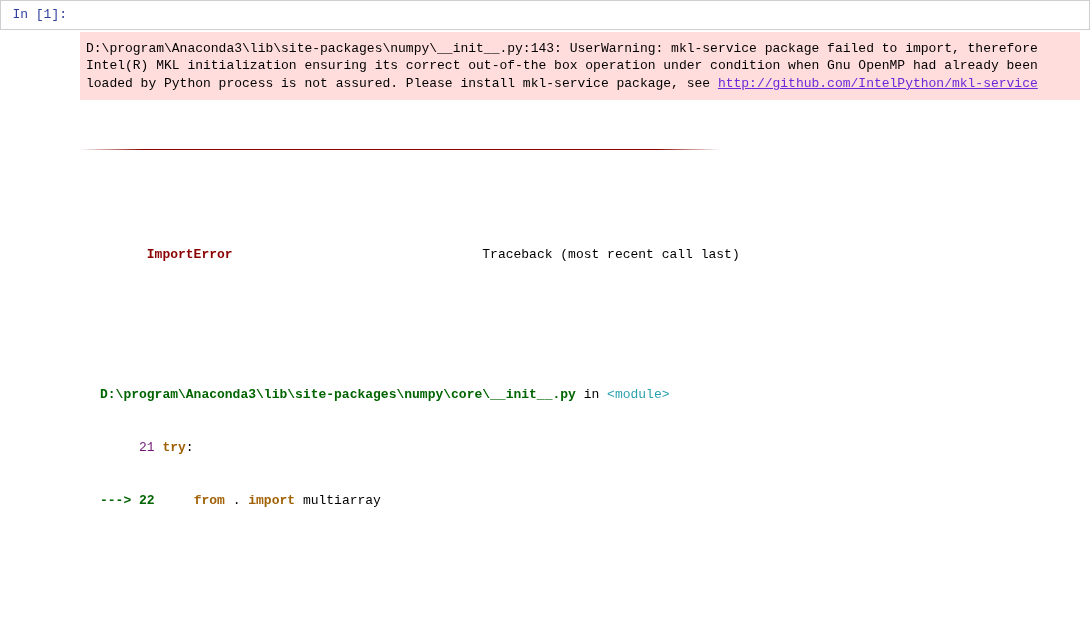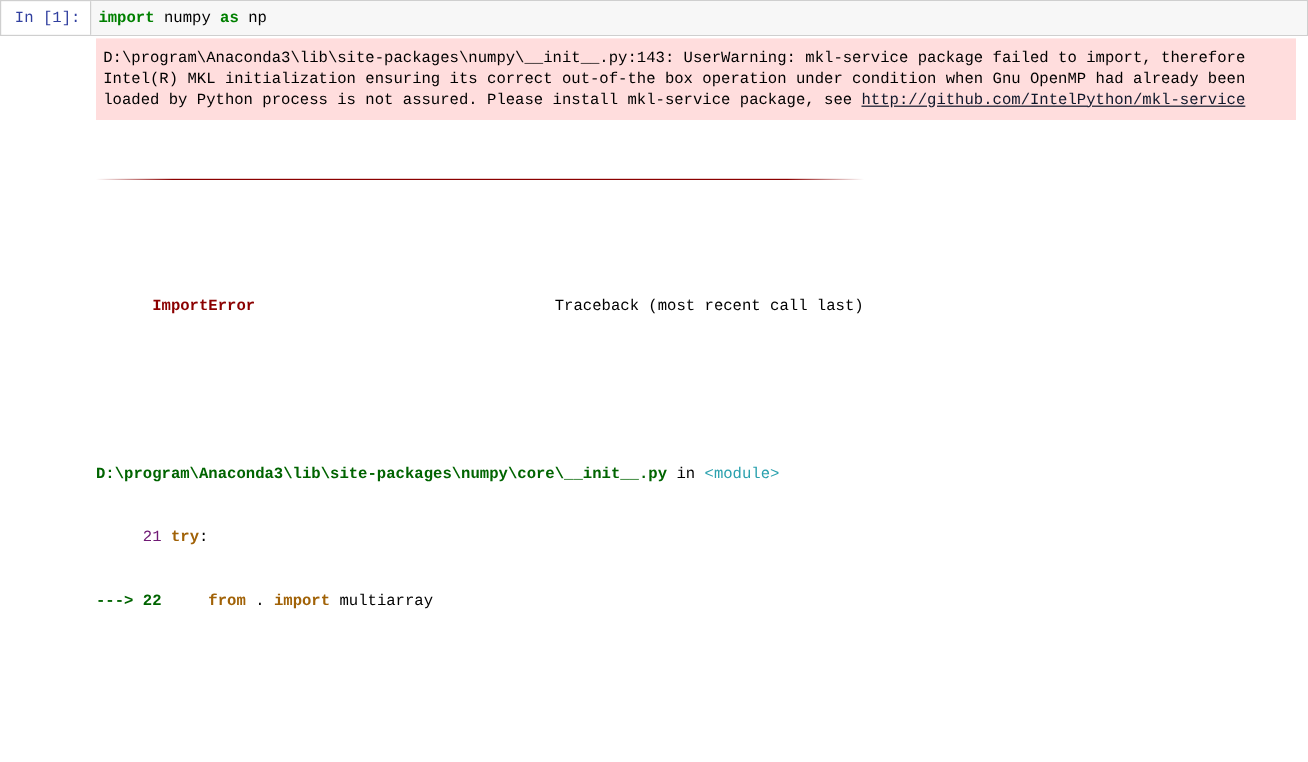--- a/index.html
+++ b/index.html
@@ -36,51 +36,50 @@
       padding-left: 80px;
       padding-right: 10px;
     }
     .warning-box {
       background: #fdd;
       padding: 8px 6px;
       margin: 2px 0 8px 0;
       color: #000;
       word-wrap: break-word;
     }
-    .warning-box a { color: #0f172a; text-decoration: underline; }
+    .warning-box a { color: #6d28d9; text-decoration: underline; }
     .traceback {
       padding: 6px 0;
       white-space: pre-wrap;
       font-family: inherit;
     }
     .err-name { color: #8B0000; font-weight: bold; }
     .tb-header-right { color: #000; }
     .path { color: #006400; font-weight: bold; }
     .module-tag { color: #2aa1ae; }
     .linenum-green { color: #701a75; }
     .linenum-bold { color: #006400; font-weight: bold; }
     .arrow { color: #006400; font-weight: bold; }
     .py-kw { color: #a16207; font-weight: bold; }
-    .tb-line { white-space: pre; }
+    .tb-line { white-space: pre; margin-left: 20px; }
     .block { margin-bottom: 14px; }
     .hr-red {
       height: 1px;
       background: linear-gradient(to right, transparent, #8b0000 10%, #8b0000 90%, transparent);
       margin-bottom: 8px;
       width: 640px;
     }
   </style>
 </head>
 <body>
 
 <div class="cell">
   <div class="prompt-area">
     <span class="prompt-in">In  [1]:</span>
   </div>
-  <div class="input-area"><span class="kw-green">import</span><span> numpy </span><span class="kw-green">as</span><span> np</span></div>
 </div>
 
 <div class="output-section">
 
   <div class="warning-box">
     <span>D:\program\Anaconda3\lib\site-packages\numpy\__init__.py:143: UserWarning: mkl-service package failed to import, therefore Intel(R) MKL initialization ensuring its correct out-of-the box operation under condition when Gnu OpenMP had already been loaded by Python process is not assured. Please install mkl-service package, see </span><a href="#">http://github.com/IntelPython/mkl-service</a>
   </div>
 
   <div class="traceback">
     <div class="hr-red"></div>

